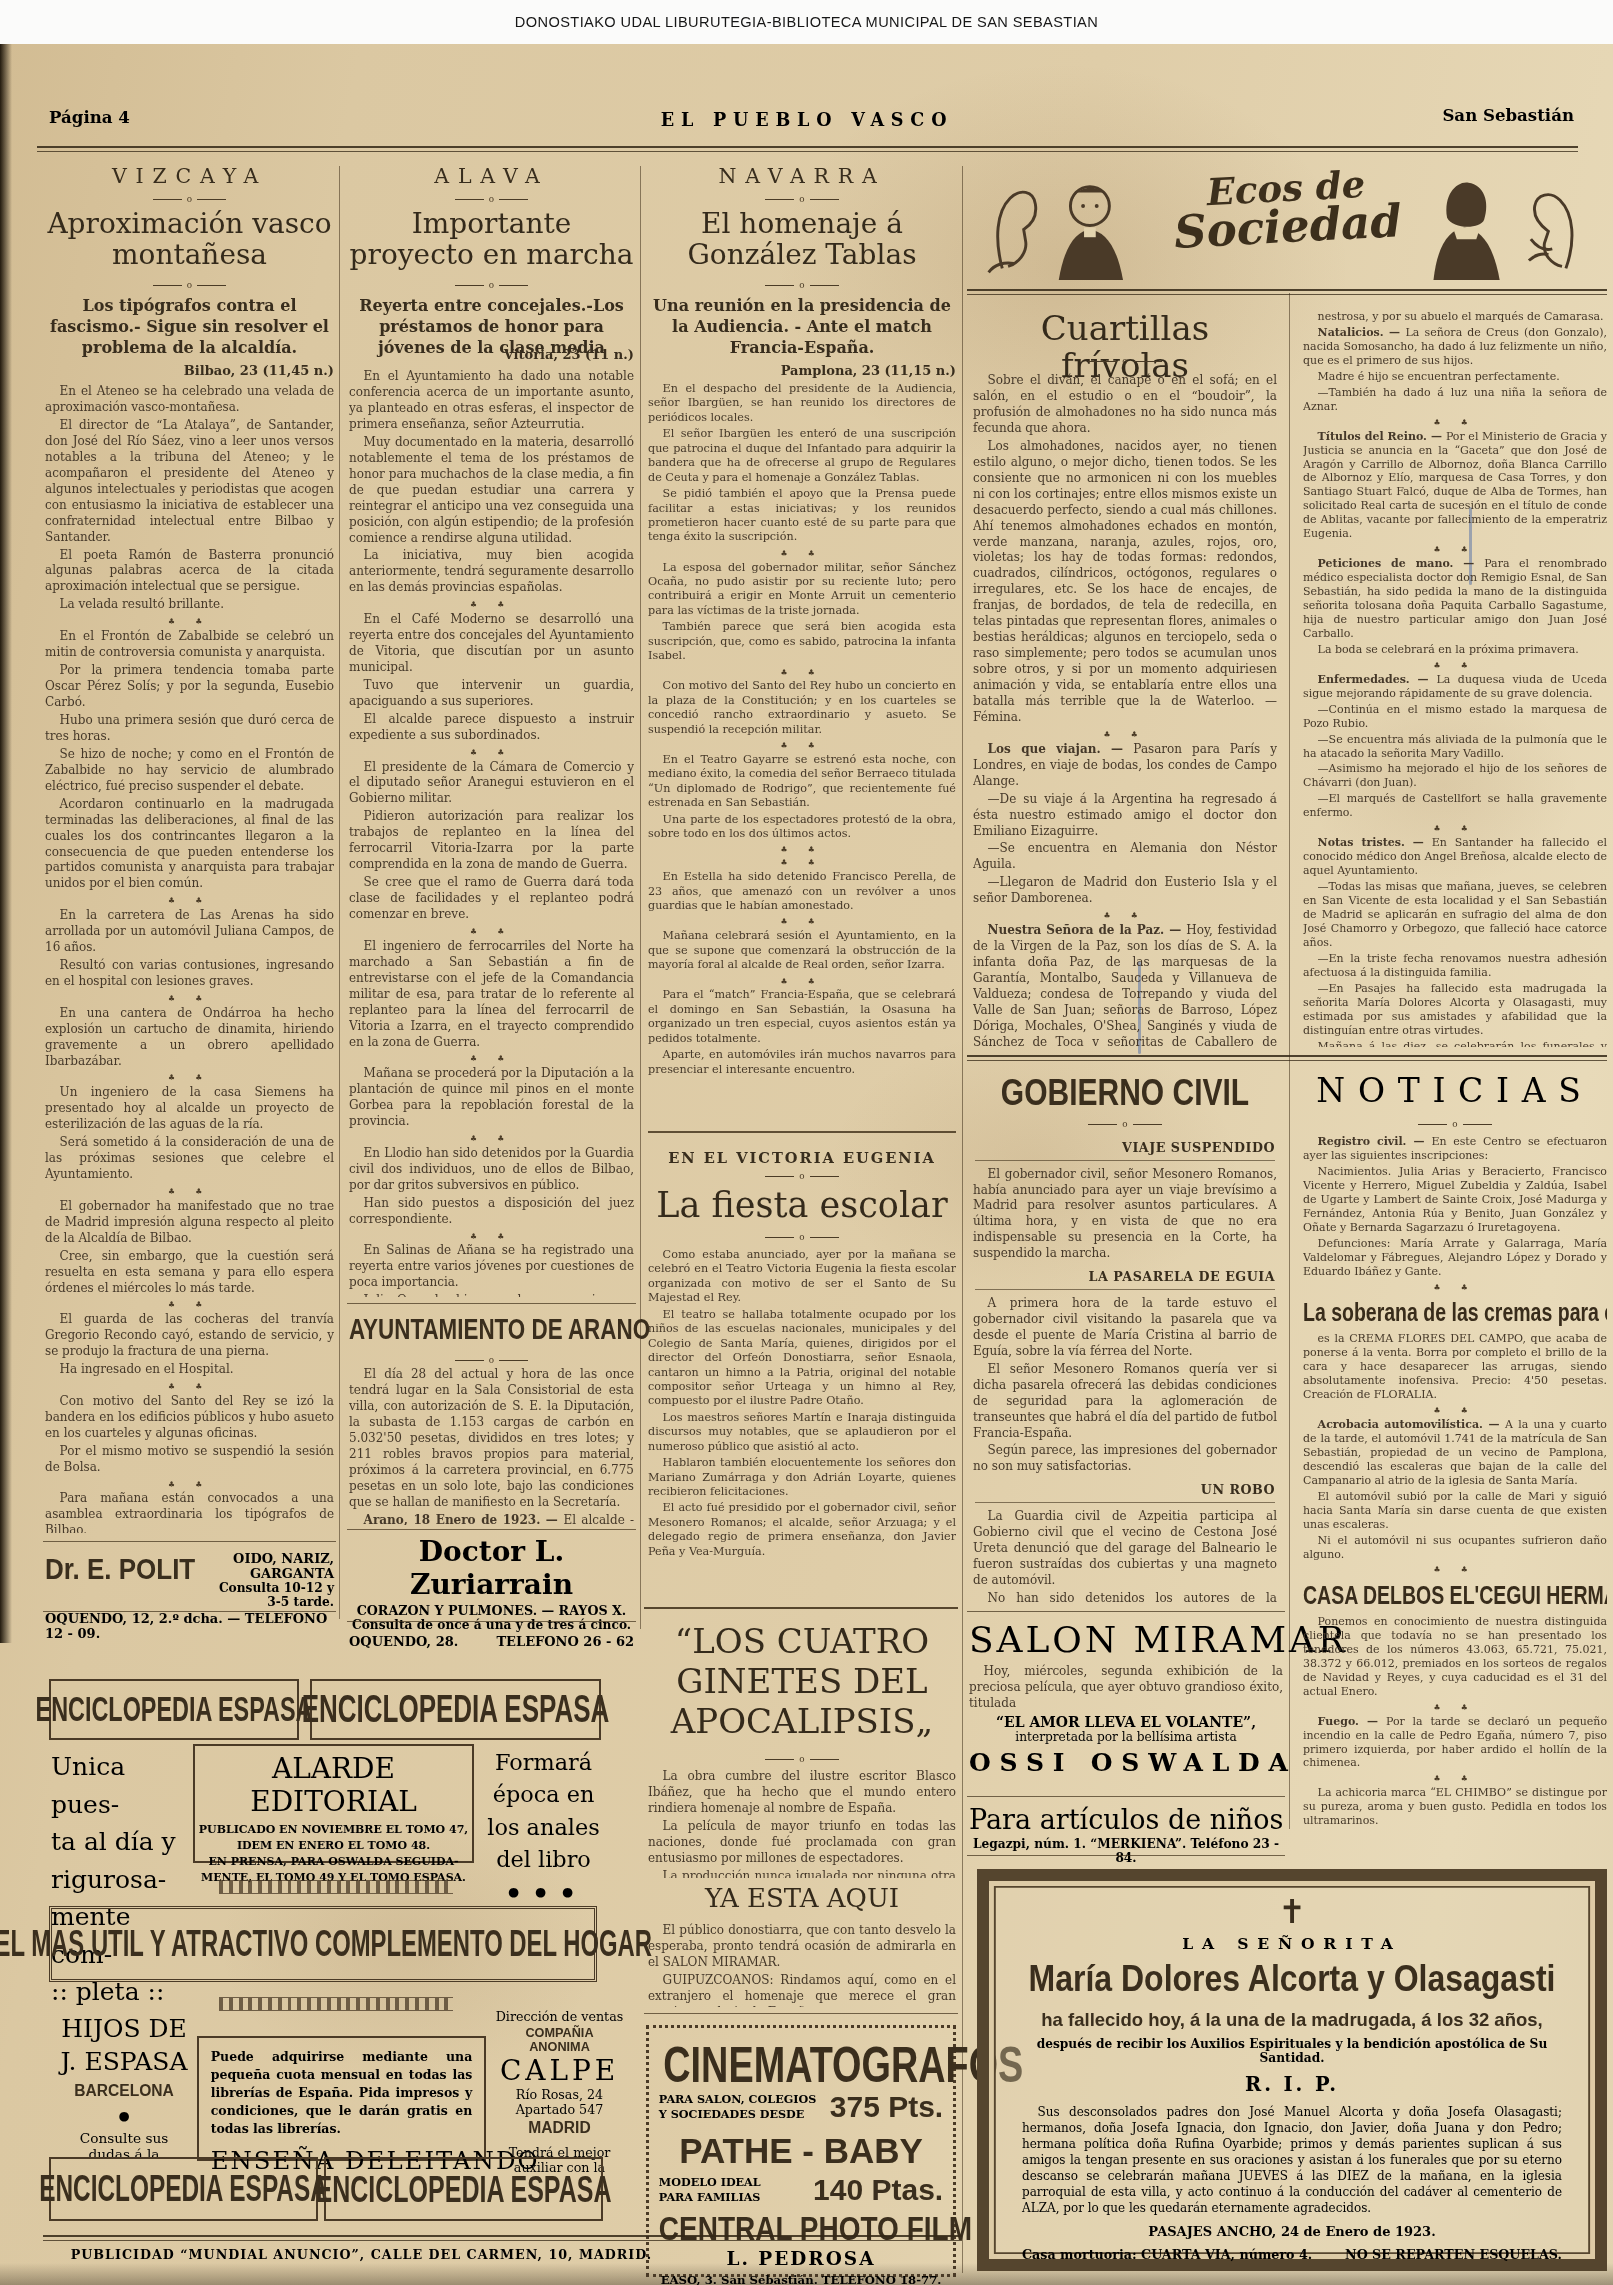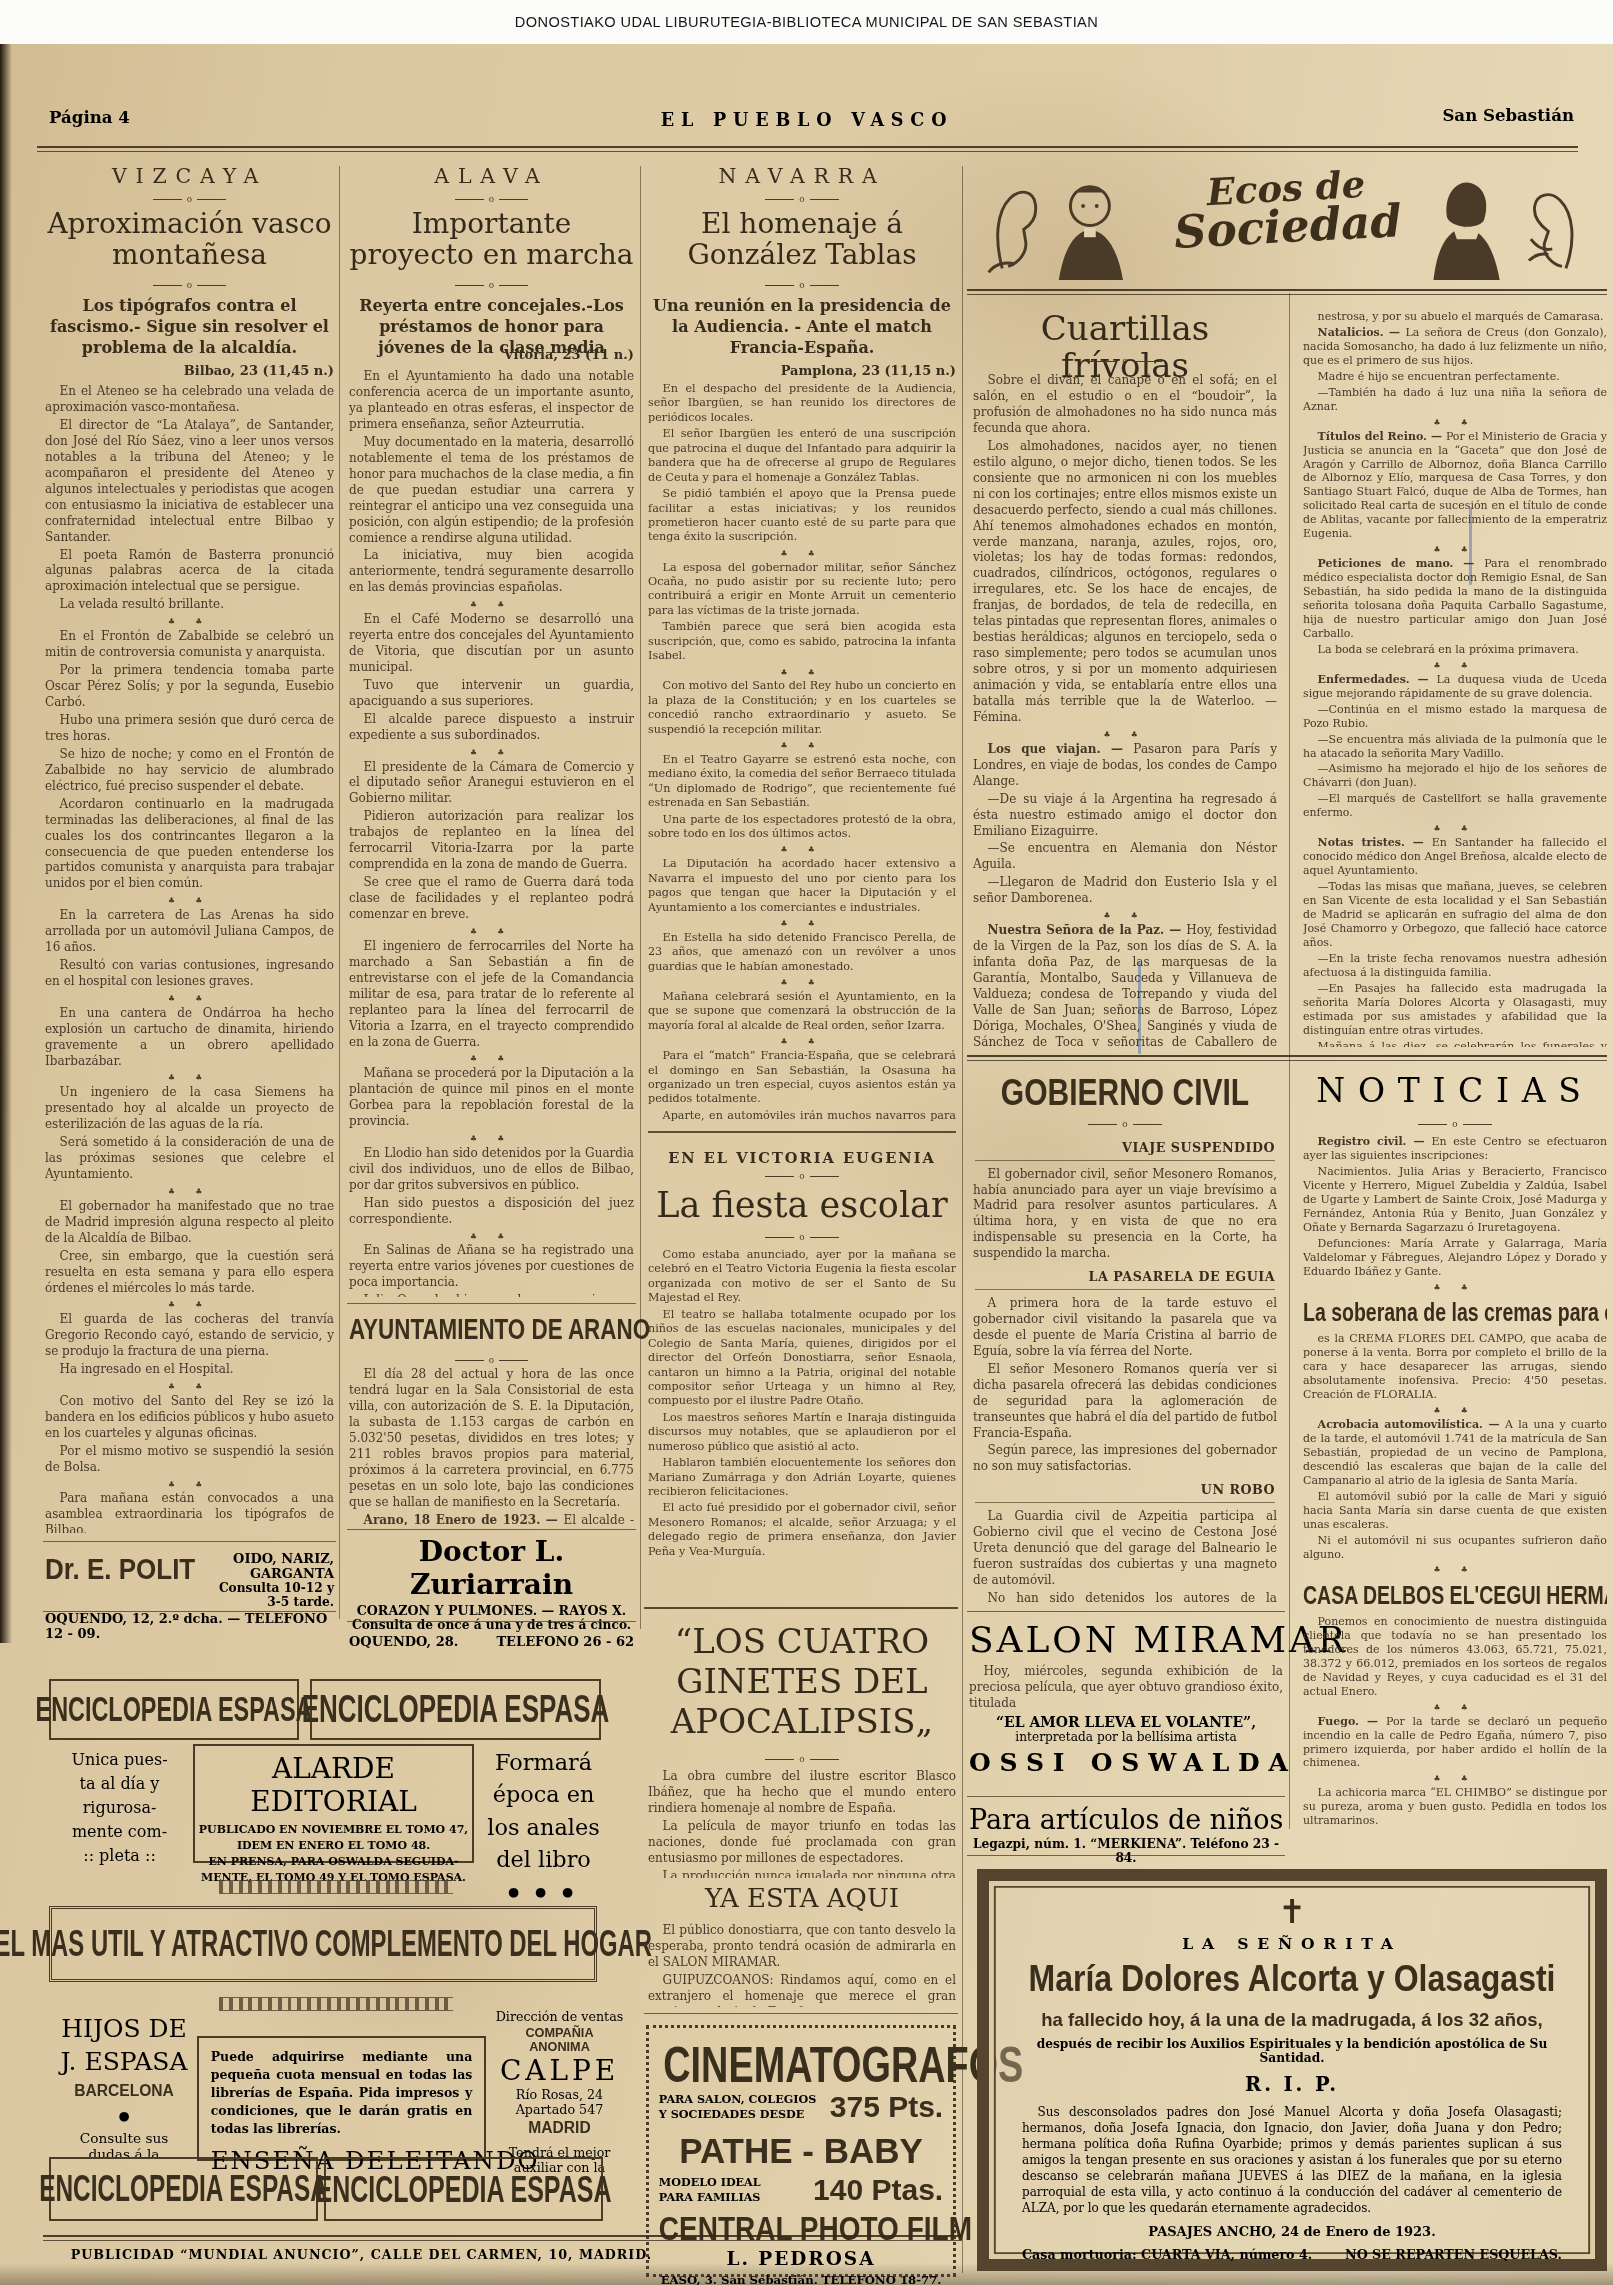--- a/index.html
+++ b/index.html
@@ -214,21 +214,20 @@
       <p class="para">Se pidió también el apoyo que la Prensa puede facilitar a estas iniciativas; y los reunidos prometieron hacer cuanto esté de su parte para que tenga éxito la suscripción.</p>
       <div class="sep">♣ ♣</div>
       <p class="para">La esposa del gobernador militar, señor Sánchez Ocaña, no pudo asistir por su reciente luto; pero contribuirá a erigir en Monte Arruit un cementerio para las víctimas de la triste jornada.</p>
       <p class="para">También parece que será bien acogida esta suscripción, que, como es sabido, patrocina la infanta Isabel.</p>
       <div class="sep">♣ ♣</div>
       <p class="para">Con motivo del Santo del Rey hubo un concierto en la plaza de la Constitución; y en los cuarteles se concedió rancho extraordinario y asueto. Se suspendió la recepción militar.</p>
       <div class="sep">♣ ♣</div>
       <p class="para">En el Teatro Gayarre se estrenó esta noche, con mediano éxito, la comedia del señor Berraeco titulada “Un diplomado de Rodrigo”, que recientemente fué estrenada en San Sebastián.</p>
       <p class="para">Una parte de los espectadores protestó de la obra, sobre todo en los dos últimos actos.</p>
       <div class="sep">♣ ♣</div>
-      <p class="para">La Diputación ha acordado hacer extensivo a Navarra el impuesto del uno por ciento para los pagos que tengan que hacer la Diputación y el Ayuntamiento a los comerciantes e industriales.</p>
       <div class="sep">♣ ♣</div>
       <p class="para">En Estella ha sido detenido Francisco Perella, de 23 años, que amenazó con un revólver a unos guardias que le habían amonestado.</p>
       <div class="sep">♣ ♣</div>
       <p class="para">Mañana celebrará sesión el Ayuntamiento, en la que se supone que comenzará la obstrucción de la mayoría foral al alcalde de Real orden, señor Izarra.</p>
       <div class="sep">♣ ♣</div>
       <p class="para">Para el “match” Francia-España, que se celebrará el domingo en San Sebastián, la Osasuna ha organizado un tren especial, cuyos asientos están ya pedidos totalmente.</p>
       <p class="para">Aparte, en automóviles irán muchos navarros para presenciar el interesante encuentro.</p>
     </div>
 
   <div class="hr" style="left:648px;top:1131px;width:308px;height:2px;background:rgba(62,46,24,.8)"></div>
@@ -441,21 +440,21 @@
 </div>
 
 <div>
   <div class="abs boxline" style="left:49px;top:1679px;width:246px;height:57px;display:flex;align-items:center;justify-content:center">
     <span class="cond" style="font-size:23.4px;transform:scaleY(1.5);white-space:nowrap">ENCICLOPEDIA ESPASA</span>
   </div>
   <div class="abs boxline" style="left:310px;top:1679px;width:287px;height:57px;display:flex;align-items:center;justify-content:center">
     <span class="cond" style="font-size:26px;transform:scaleY(1.5);white-space:nowrap">ENCICLOPEDIA ESPASA</span>
   </div>
 
-  <div class="abs" style="left:51px;top:1748px;width:137px;text-align:center;font-size:16px;line-height:1.5">
+  <div class="abs" style="left:51px;top:1748px;width:137px;font-size:25px;line-height:1.5">
       <p class="line" style="margin: 0px; text-indent: 0px;">Unica pues-</p>
       <p class="line" style="margin: 0px; text-indent: 0px;">ta al día y</p>
       <p class="line" style="margin: 0px; text-indent: 0px;">rigurosa-</p>
       <p class="line" style="margin: 0px; text-indent: 0px;">mente com-</p>
       <p class="line" style="margin: 0px; text-indent: 0px;">:: pleta ::</p>
     </div>
 
   <div class="abs" style="left:193px;top:1744px;width:281px;height:119px;border:2.9px solid #4a3a26;box-sizing:border-box;text-align:center;padding-top:5.9px">
     <div style="font-size:28px">ALARDE EDITORIAL</div>
     <div style="font-weight:700;font-size:11px;line-height:1.45;margin-top:3.9px">

